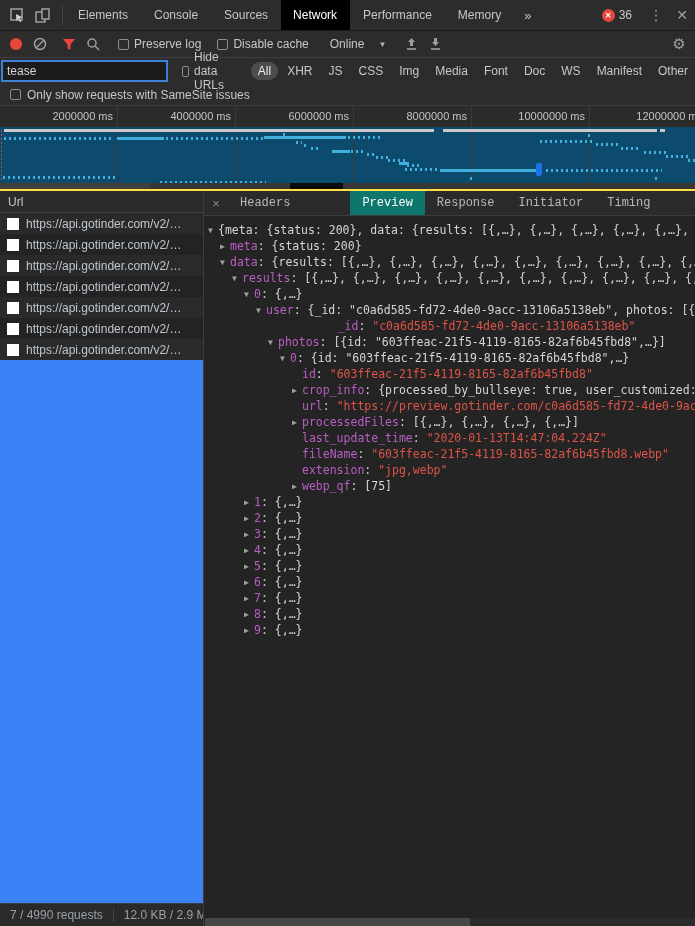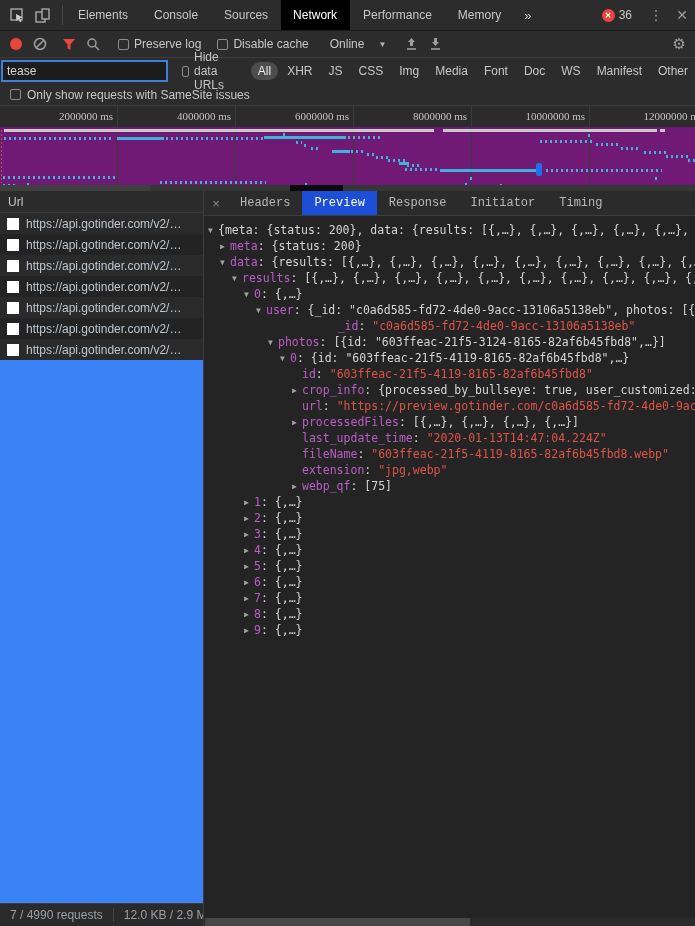--- a/index.html
+++ b/index.html
@@ -45,21 +45,21 @@
   .hide-data { display:flex; align-items:center; gap:5px; margin:0 10px 0 14px; color:#c7c7c7; }
   .pills { display:flex; align-items:center; gap:2px; }
   .pill { padding:2px 7px; color:#c7c7c7; border-radius:9px; }
   .pill.active { background:#4d4d4d; color:#ececec; }
 
   
   .samesite-row { height:22px; background:#2c2c2c; border-bottom:1px solid #3d3d3d;
     display:flex; align-items:center; gap:6px; padding-left:10px; font-size:12px; color:#c7c7c7; }
 
   
-  .overview { position:relative; height:86px; background:#701a75; border-bottom:1px solid #fde047;font-family:Liberation Serif, serif; }
+  .overview { position:relative; height:86px; background:#0c4a6e; border-bottom:3px solid #fde047; }
   .ov-sections { position:absolute; inset:0; display:flex; }
   .ov-sec { width:118px; flex:none; border-right:1px solid #3a3a3a; position:relative; }
   .ov-sec .tick-label { position:absolute; top:4px; right:4px; font-size:11px; color:#c3c3c3;
     white-space:nowrap; }
   .ov-head-bg { position:absolute; left:0; top:0; right:0; height:21px; background:#2b2b2b; }
   .seg { position:absolute; height:3px; }
   .seg.s { background:#3fb1dc; }
   .seg.d { background:repeating-linear-gradient(90deg,#3fb1dc 0 2px,transparent 2px 5px); }
   .whitebar { position:absolute; height:3px; background:#c9c9c9; }
   .scrubber { position:absolute; width:6px; height:13px; background:#1a73e8; border-radius:2px; }
@@ -85,21 +85,21 @@
   .status-item { padding:0 10px; white-space:nowrap; }
   .status-div { width:1px; height:14px; background:#454545; flex:none; }
 
   
   .right-pane { flex:1; display:flex; flex-direction:column; overflow:hidden; background:#242424; }
   .preview-tabs { height:25px; background:#2b2b2b; border-bottom:1px solid #3d3d3d;
     display:flex; align-items:stretch; font-size:12px; flex:none; }
   .pv-close { width:24px; display:flex; align-items:center; justify-content:center;
     color:#8a8a8a; font-size:13px; }
   .pv-tab { display:flex; align-items:center; padding:0 12px; color:#b9b9b9;font-family:Liberation Mono, monospace; }
-  .pv-tab.active { background:#1d4ed8; color:#fff; }
+  .pv-tab.active { background:#0f766e; color:#fff;margin-left:48px; }
   .tree { flex:1; overflow:hidden; padding:6px 0 0 4px;
     font-family:"DejaVu Sans Mono", monospace; font-size:11.5px; line-height:16px;
     color:#d5d5d5; }
   .tree-row { white-space:nowrap; height:16px; }
   .arrow { display:inline-block; width:10px; color:#9e9e9e; font-size:8px;
     vertical-align:1px; text-align:left; }
   .no-arrow { display:inline-block; width:10px; }
   .tk { color:#b95fc4; }
   .ts { color:#de5448; }
   .tp { color:#d5d5d5; }
@@ -355,21 +355,21 @@
           </div>
       </div>
       <div class="tree" id="tree">
           <div class="tree-row" style="padding-left: 0px;"><span class="arrow">▼</span><span class="tp">{meta: {status: 200}, data: {results: [{,…}, {,…}, {,…}, {,…}, {,…}, {,…}, {,…</span></div>
           <div class="tree-row" style="padding-left: 12px;"><span class="arrow">▶</span><span class="tk">meta</span><span class="tp">: {status: 200}</span></div>
           <div class="tree-row" style="padding-left: 12px;"><span class="arrow">▼</span><span class="tk">data</span><span class="tp">: {results: [{,…}, {,…}, {,…}, {,…}, {,…}, {,…}, {,…}, {,…}, {,…},</span></div>
           <div class="tree-row" style="padding-left: 24px;"><span class="arrow">▼</span><span class="tk">results</span><span class="tp">: [{,…}, {,…}, {,…}, {,…}, {,…}, {,…}, {,…}, {,…}, {,…}, {,…}</span></div>
           <div class="tree-row" style="padding-left: 36px;"><span class="arrow">▼</span><span class="tk">0</span><span class="tp">: {,…}</span></div>
           <div class="tree-row" style="padding-left: 48px;"><span class="arrow">▼</span><span class="tk">user</span><span class="tp">: {_id: "c0a6d585-fd72-4de0-9acc-13106a5138eb", photos: [{id:</span></div>
           <div class="tree-row" style="padding-left: 60px; text-align: center;"><span class="no-arrow"></span><span class="tk">_id</span><span class="tp">: </span><span class="ts">"c0a6d585-fd72-4de0-9acc-13106a5138eb"</span></div>
-          <div class="tree-row" style="padding-left: 60px;"><span class="arrow">▼</span><span class="tk">photos</span><span class="tp">: [{id: "603ffeac-21f5-3124-8165-82af6b45fbd8",…}]</span></div>
+          <div class="tree-row" style="padding-left: 60px;"><span class="arrow">▼</span><span class="tk">photos</span><span class="tp">: [{id: "603ffeac-21f5-4119-8165-82af6b45fbd8",…}]</span></div>
           <div class="tree-row" style="padding-left: 72px;"><span class="arrow">▼</span><span class="tk">0</span><span class="tp">: {id: "603ffeac-21f5-4119-8165-82af6b45fbd8",…}</span></div>
           <div class="tree-row" style="padding-left: 84px;"><span class="no-arrow"></span><span class="tk">id</span><span class="tp">: </span><span class="ts">"603ffeac-21f5-4119-8165-82af6b45fbd8"</span></div>
           <div class="tree-row" style="padding-left: 84px;"><span class="arrow">▶</span><span class="tk">crop_info</span><span class="tp">: {processed_by_bullseye: true, user_customized: f</span></div>
           <div class="tree-row" style="padding-left: 84px;"><span class="no-arrow"></span><span class="tk">url</span><span class="tp">: </span><span class="ts">"https://preview.gotinder.com/c0a6d585-fd72-4de0-9acc-</span></div>
           <div class="tree-row" style="padding-left: 84px;"><span class="arrow">▶</span><span class="tk">processedFiles</span><span class="tp">: [{,…}, {,…}, {,…}, {,…}]</span></div>
           <div class="tree-row" style="padding-left: 84px;"><span class="no-arrow"></span><span class="tk">last_update_time</span><span class="tp">: </span><span class="ts">"2020-01-13T14:47:04.224Z"</span></div>
           <div class="tree-row" style="padding-left: 84px;"><span class="no-arrow"></span><span class="tk">fileName</span><span class="tp">: </span><span class="ts">"603ffeac-21f5-4119-8165-82af6b45fbd8.webp"</span></div>
           <div class="tree-row" style="padding-left: 84px;"><span class="no-arrow"></span><span class="tk">extension</span><span class="tp">: </span><span class="ts">"jpg,webp"</span></div>
           <div class="tree-row" style="padding-left: 84px;"><span class="arrow">▶</span><span class="tk">webp_qf</span><span class="tp">: [75]</span></div>
           <div class="tree-row" style="padding-left: 36px;"><span class="arrow">▶</span><span class="tk">1</span><span class="tp">: {,…}</span></div>

